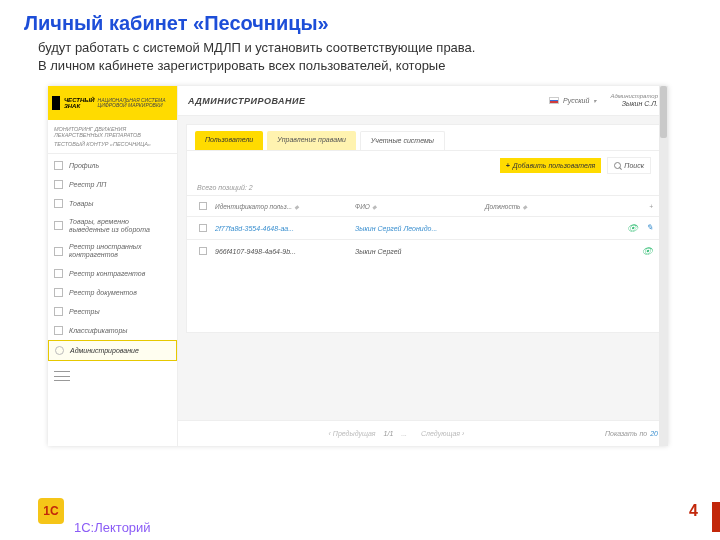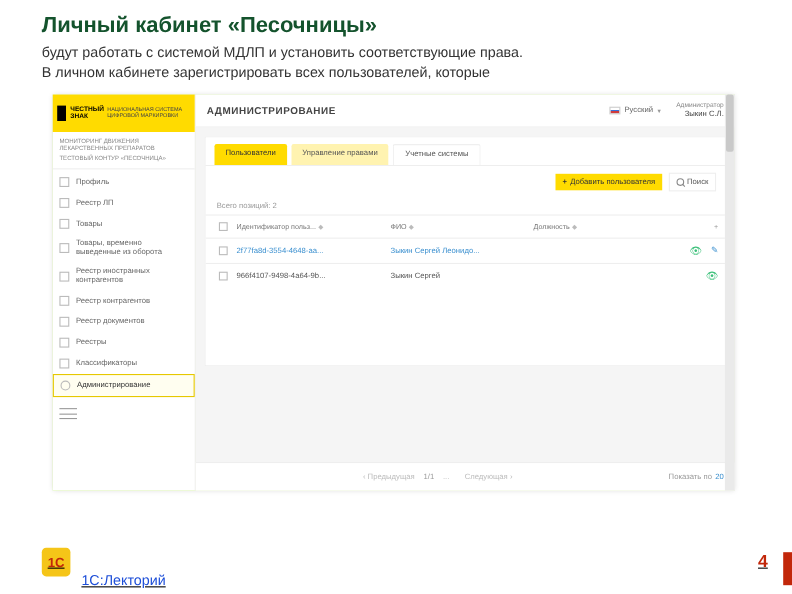--- a/index.html
+++ b/index.html
@@ -5,40 +5,41 @@
   * { margin: 0; padding: 0; box-sizing: border-box; }
   body {
     font-family: Arial, Helvetica, sans-serif;
     background: #ffffff;
     width: 720px;
     height: 540px;
     position: relative;
     overflow: hidden;
   }
   .slide-title {
-    color: #14532d;
+    color: #1d4ed8;
     font-size: 20px;
     font-weight: bold;
-    padding: 12px 0 4px 38px;
+    padding: 12px 0 4px 24px;
   }
   .slide-desc {
     font-size: 13px;
     color: #333;
     padding: 0 0 6px 38px;
     line-height: 1.35;
   }
   .app-frame {
     margin: 6px 0 0 48px;
     width: 620px;
     height: 360px;
-    background: #bef264;
+    background: #0369a1;
     box-shadow: 0 0 5px rgba(0,0,0,0.15);
     position: relative;
     font-size: 7px;
     color: #555;
+    font-style: italic;
   }
   .sidebar {
     position: absolute;
     left: 0; top: 0; bottom: 0;
     width: 130px;
     background: #fff;
     border-right: 1px solid #eee;
   }
   .logo-block {
     background: #ffdb00;
@@ -201,31 +202,30 @@
   .right-scroll-thumb {
     position:absolute; right:1px; top:0; width:7px; height:52px; background:#c9c9c9; border-radius:2px;
   }
 
   .bottom-bar {
     position: absolute;
     left: 0; right: 0; bottom: 0;
     height: 46px;
     display: flex; align-items: center;
     padding: 0 16px 12px 38px;
-    text-decoration: underline;
   }
   .logo-1c {
     width: 26px; height: 26px;
     background: #f5c518;
     border-radius: 4px;
     display: flex; align-items: center; justify-content: center;
     font-weight: bold; color: #c2270a; font-size: 12px;
     margin-right: 10px;
   }
-  .brand { font-size: 13px; color: #1d4ed8; flex: 1; margin-top: 32px; }
+  .brand { font-size: 13px; color: #8b5cf6; flex: 1; margin-top: 32px; }
   .page-num { color: #c2270a; font-size: 16px; font-weight: bold; margin-right: 6px; }
   .side-red {
     position: absolute; right: 0; bottom: 8px;
     width: 8px; height: 30px; background: #c2270a;
   }
 </style>
 </head>
 <body>
 
 <div class="slide-title">Личный кабинет «Песочницы»</div>

